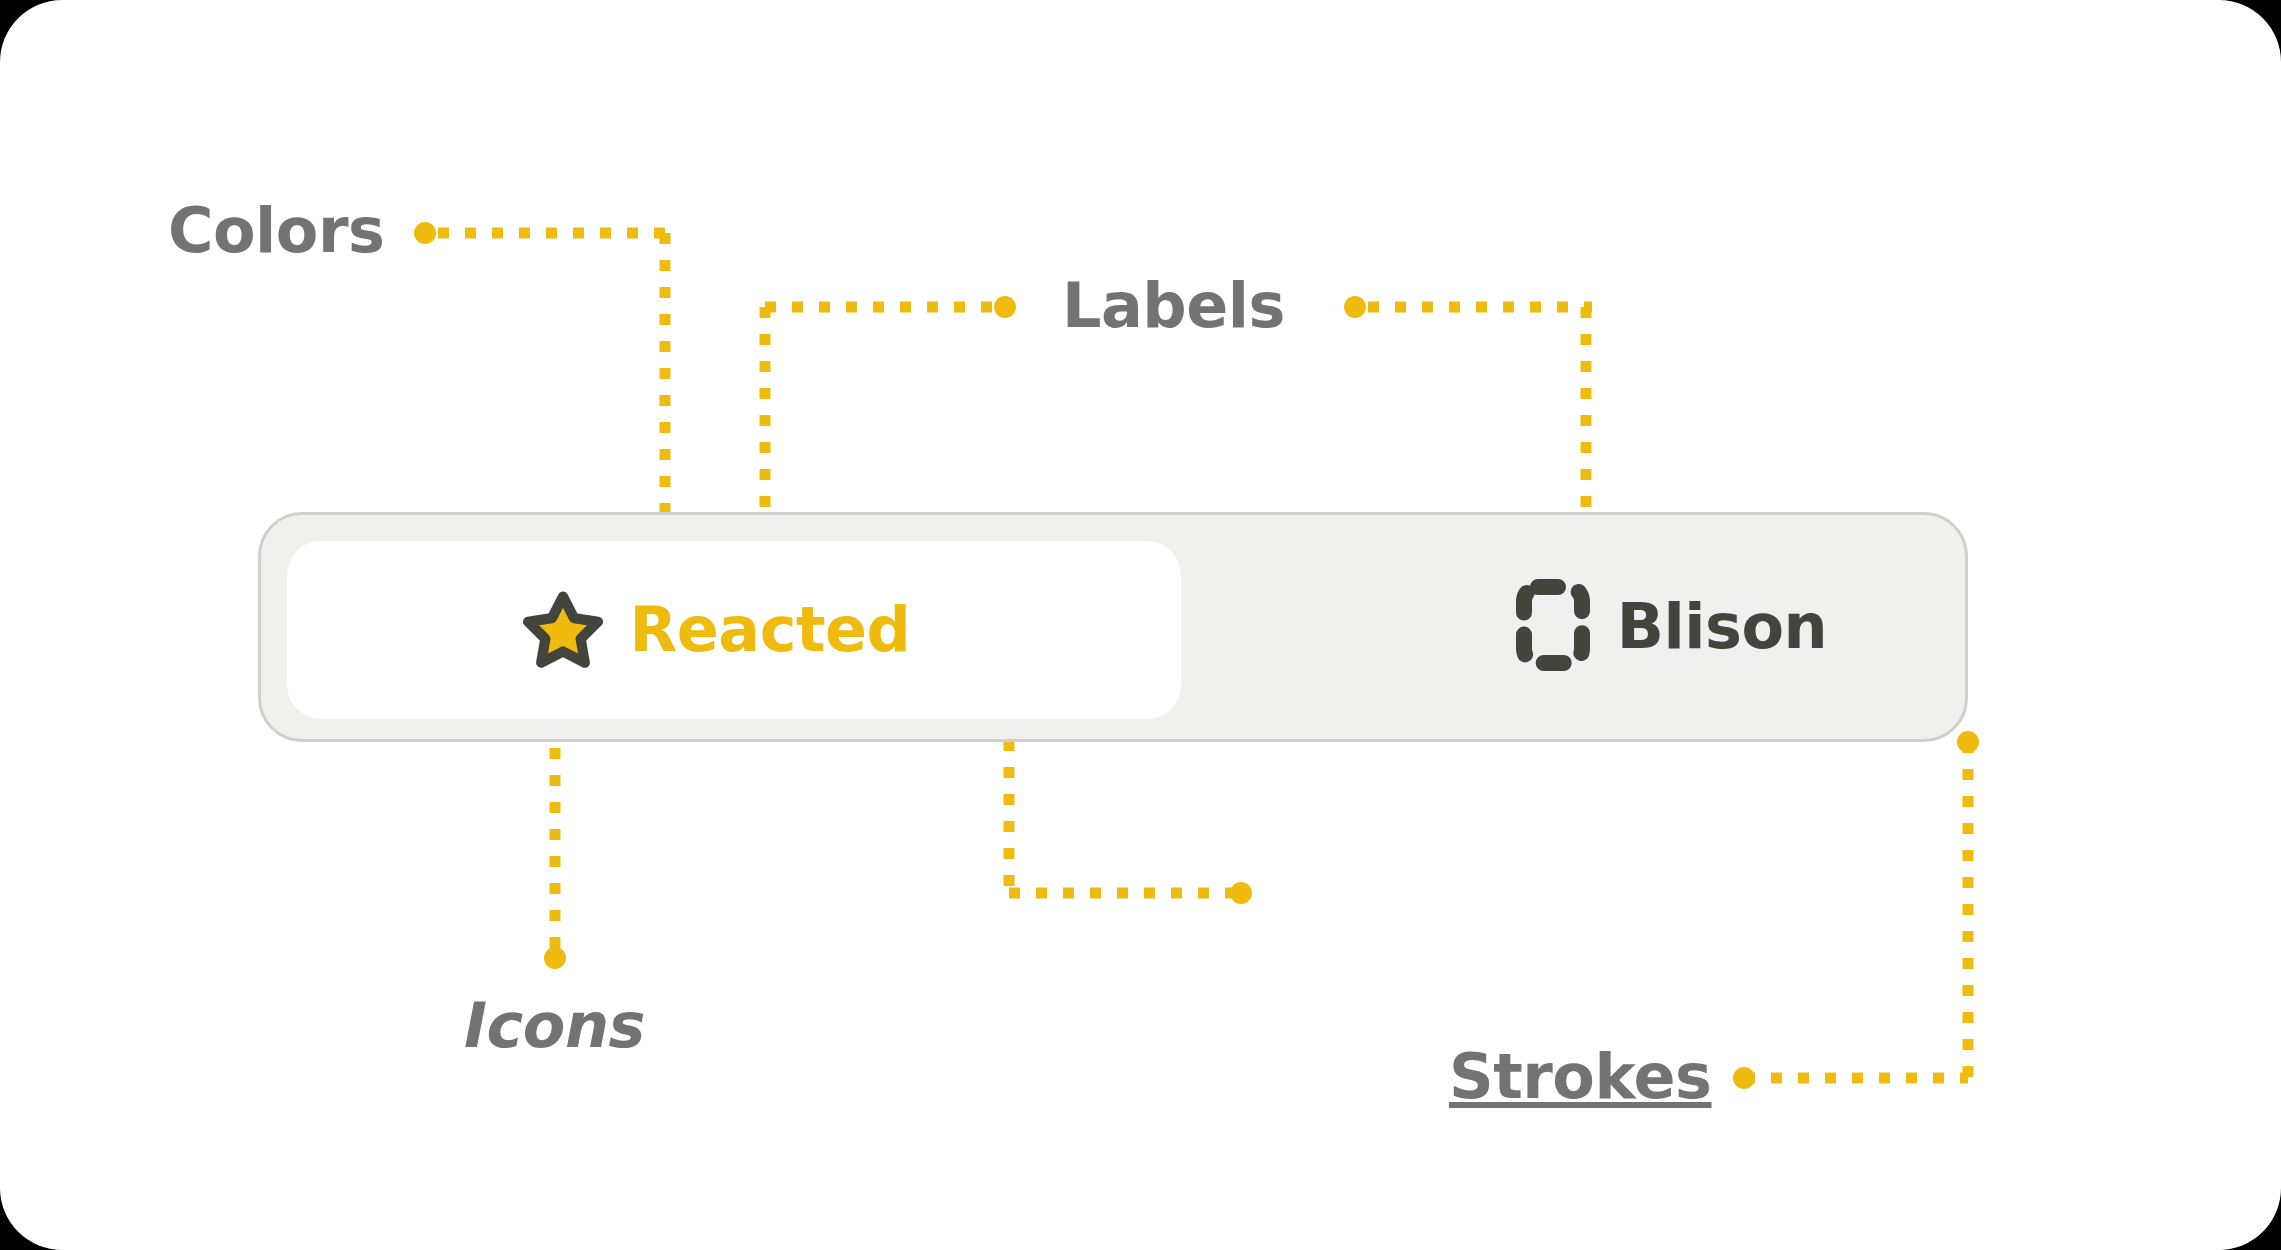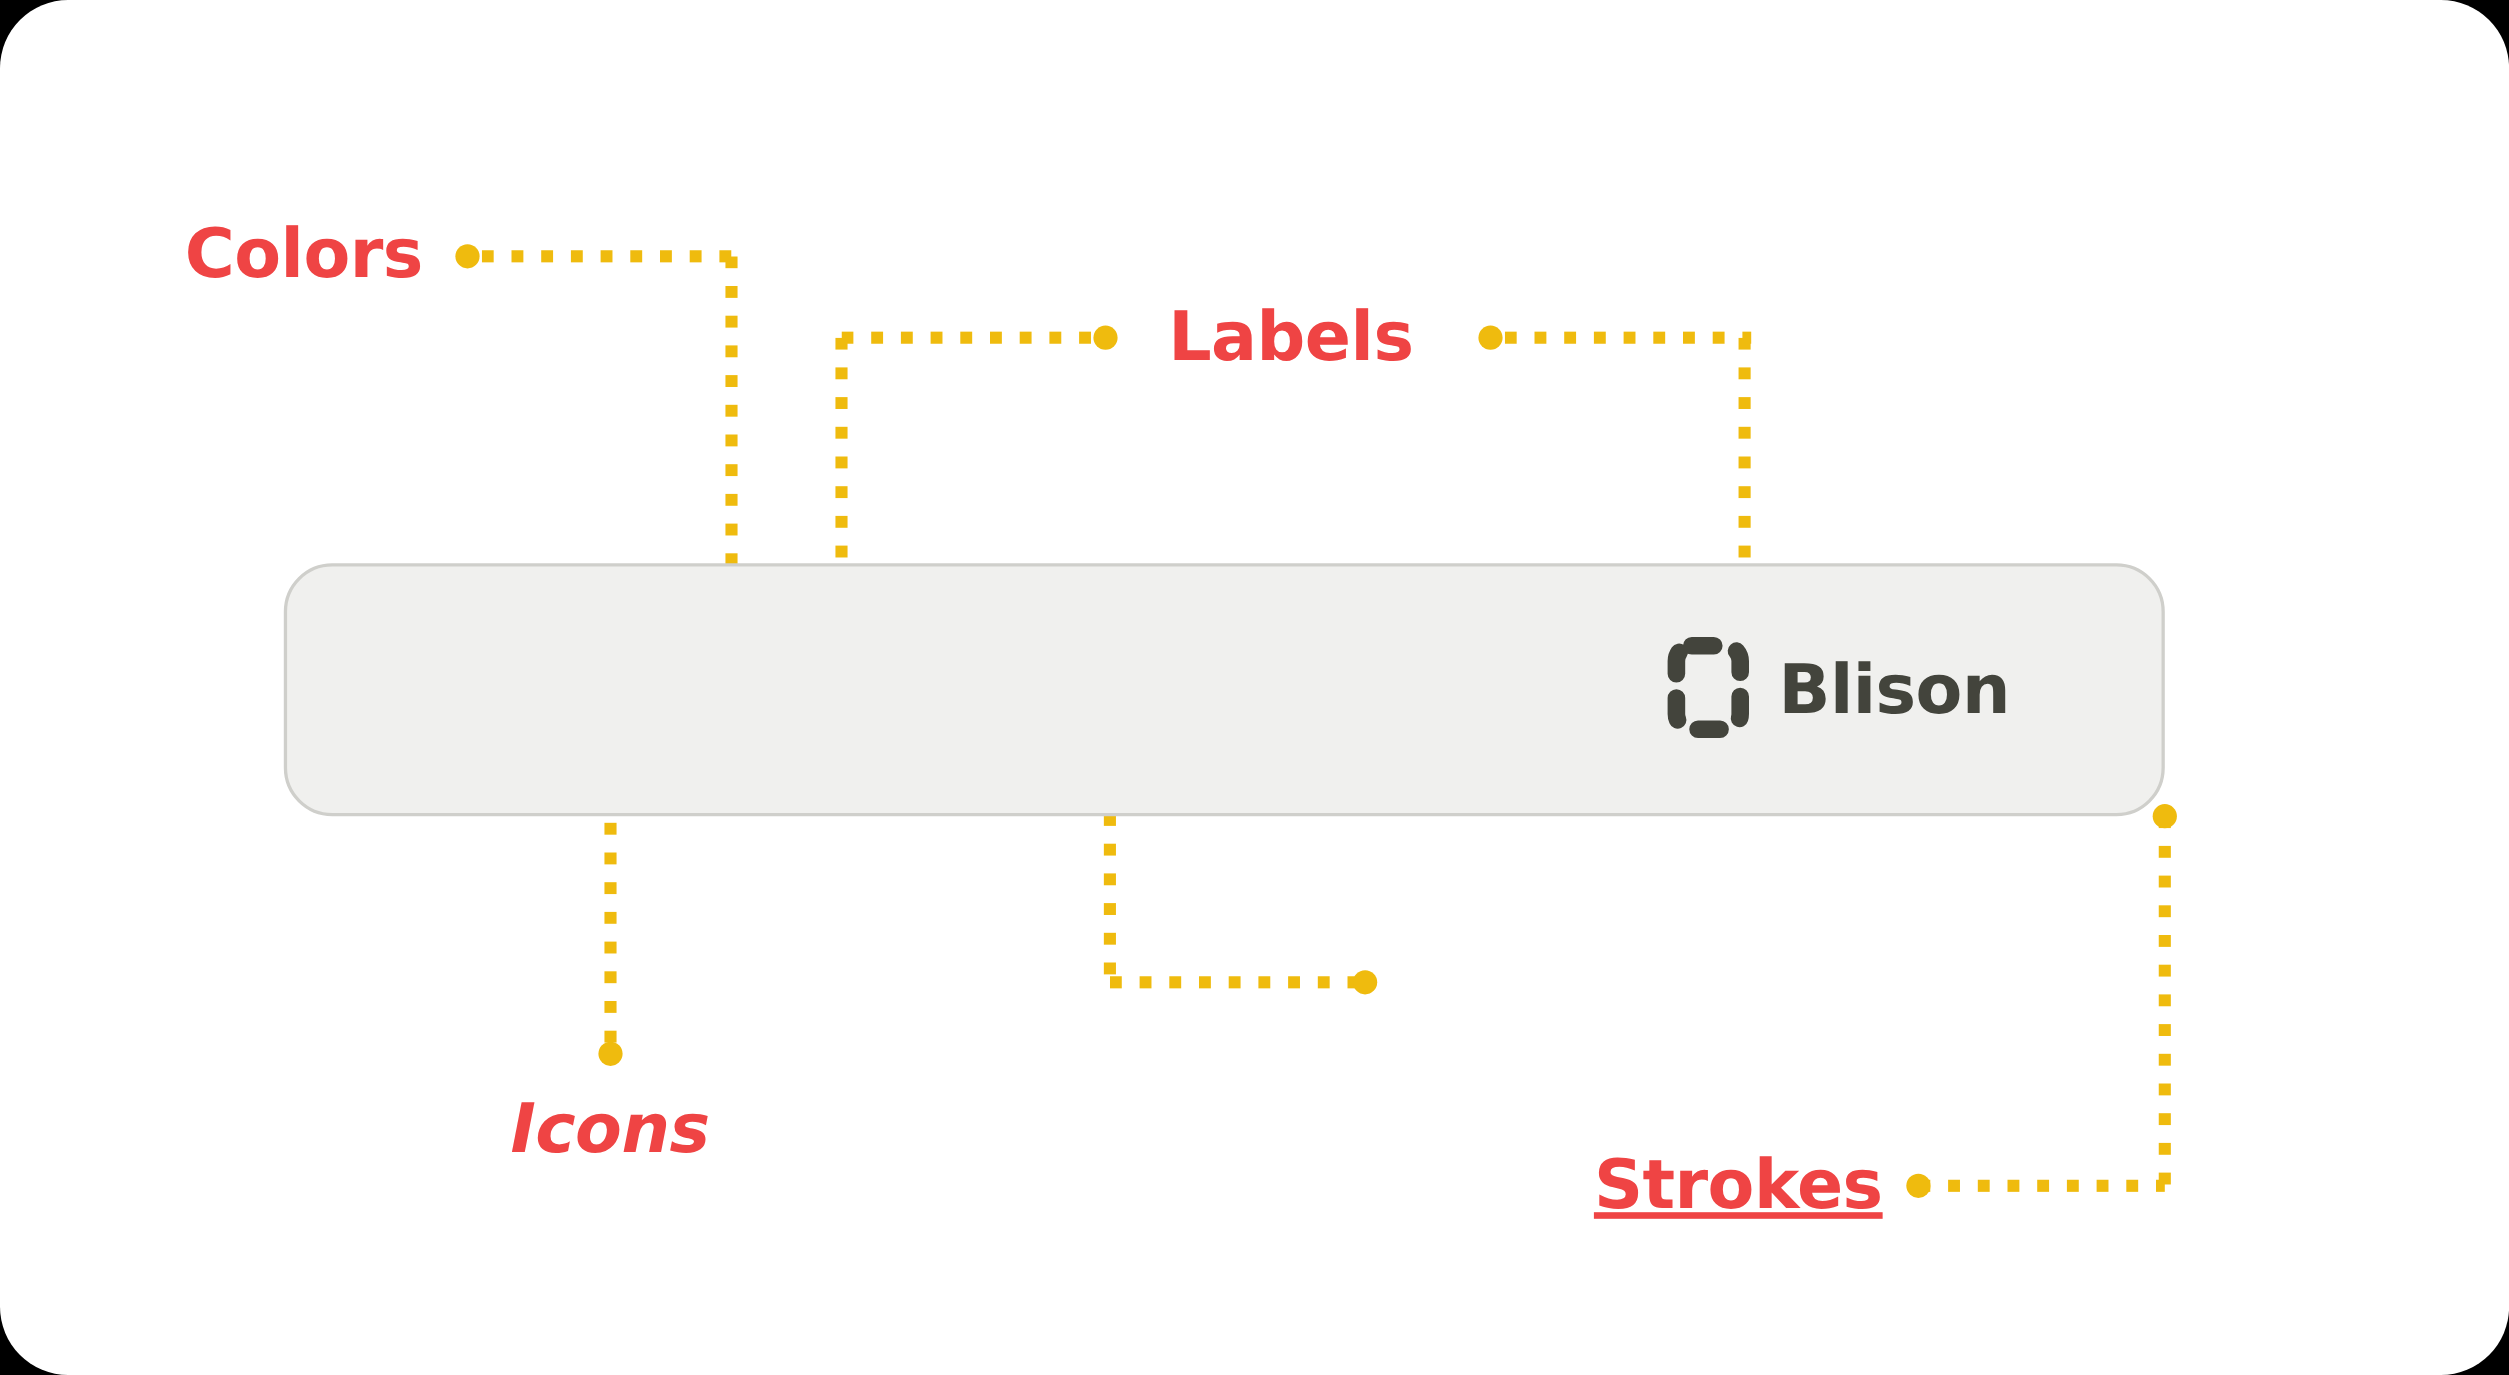--- a/index.html
+++ b/index.html
@@ -23,21 +23,21 @@
     overflow: hidden;
   }
 
   
   .anno-label {
     position: absolute;
     font-family: "DejaVu Sans", "Liberation Sans", sans-serif;
     font-weight: bold;
     font-size: 62px;
     letter-spacing: -0.5px;
-    color: #ef4444;
+    color: #737373;
     white-space: nowrap;
     line-height: 1;
   }
 
   
   .dot {
     position: absolute;
     width: 22px;
     height: 22px;
     border-radius: 50%;
@@ -150,20 +150,28 @@
 
   <div class="anno-label" style="left:1062px; top:275px;text-align:right;">Labels</div>
 
   <div class="anno-label" style="left:464px; top:995px;font-style:italic;">Icons</div>
 
 
   <div class="anno-label" style="left:1449px; top:1046px;text-decoration:underline;">Strokes</div>
 
   <div id="segmented-control">
 
+    <div class="segment" id="segment-reacted">
+      <span class="seg-icon">
+        <svg width="82" height="82" viewBox="0 0 64 64" aria-hidden="true">
+          <path d="M32 7.5 L40.6 24.3 L59.3 27.1 L45.8 40.4 L49 59.1 L32 50.3 L15 59.1 L18.2 40.4 L4.7 27.1 L23.4 24.3 Z" fill="#EFBB0E" stroke="#43443C" stroke-width="8" stroke-linejoin="round" stroke-linecap="round"></path>
+        </svg>
+      </span>
+      <span class="seg-label">Reacted</span>
+    </div>
 
     <div class="segment" id="segment-blison">
       <span class="seg-icon">
         <svg width="76" height="94" viewBox="0 0 38 47" aria-hidden="true">
           <rect x="4.5" y="4.5" width="29" height="38" rx="7" ry="7" fill="none" stroke="#43443C" stroke-width="8" stroke-linecap="round" stroke-dasharray="10 11"></rect>
         </svg>
       </span>
       <span class="seg-label">Blison</span>
     </div>
 

